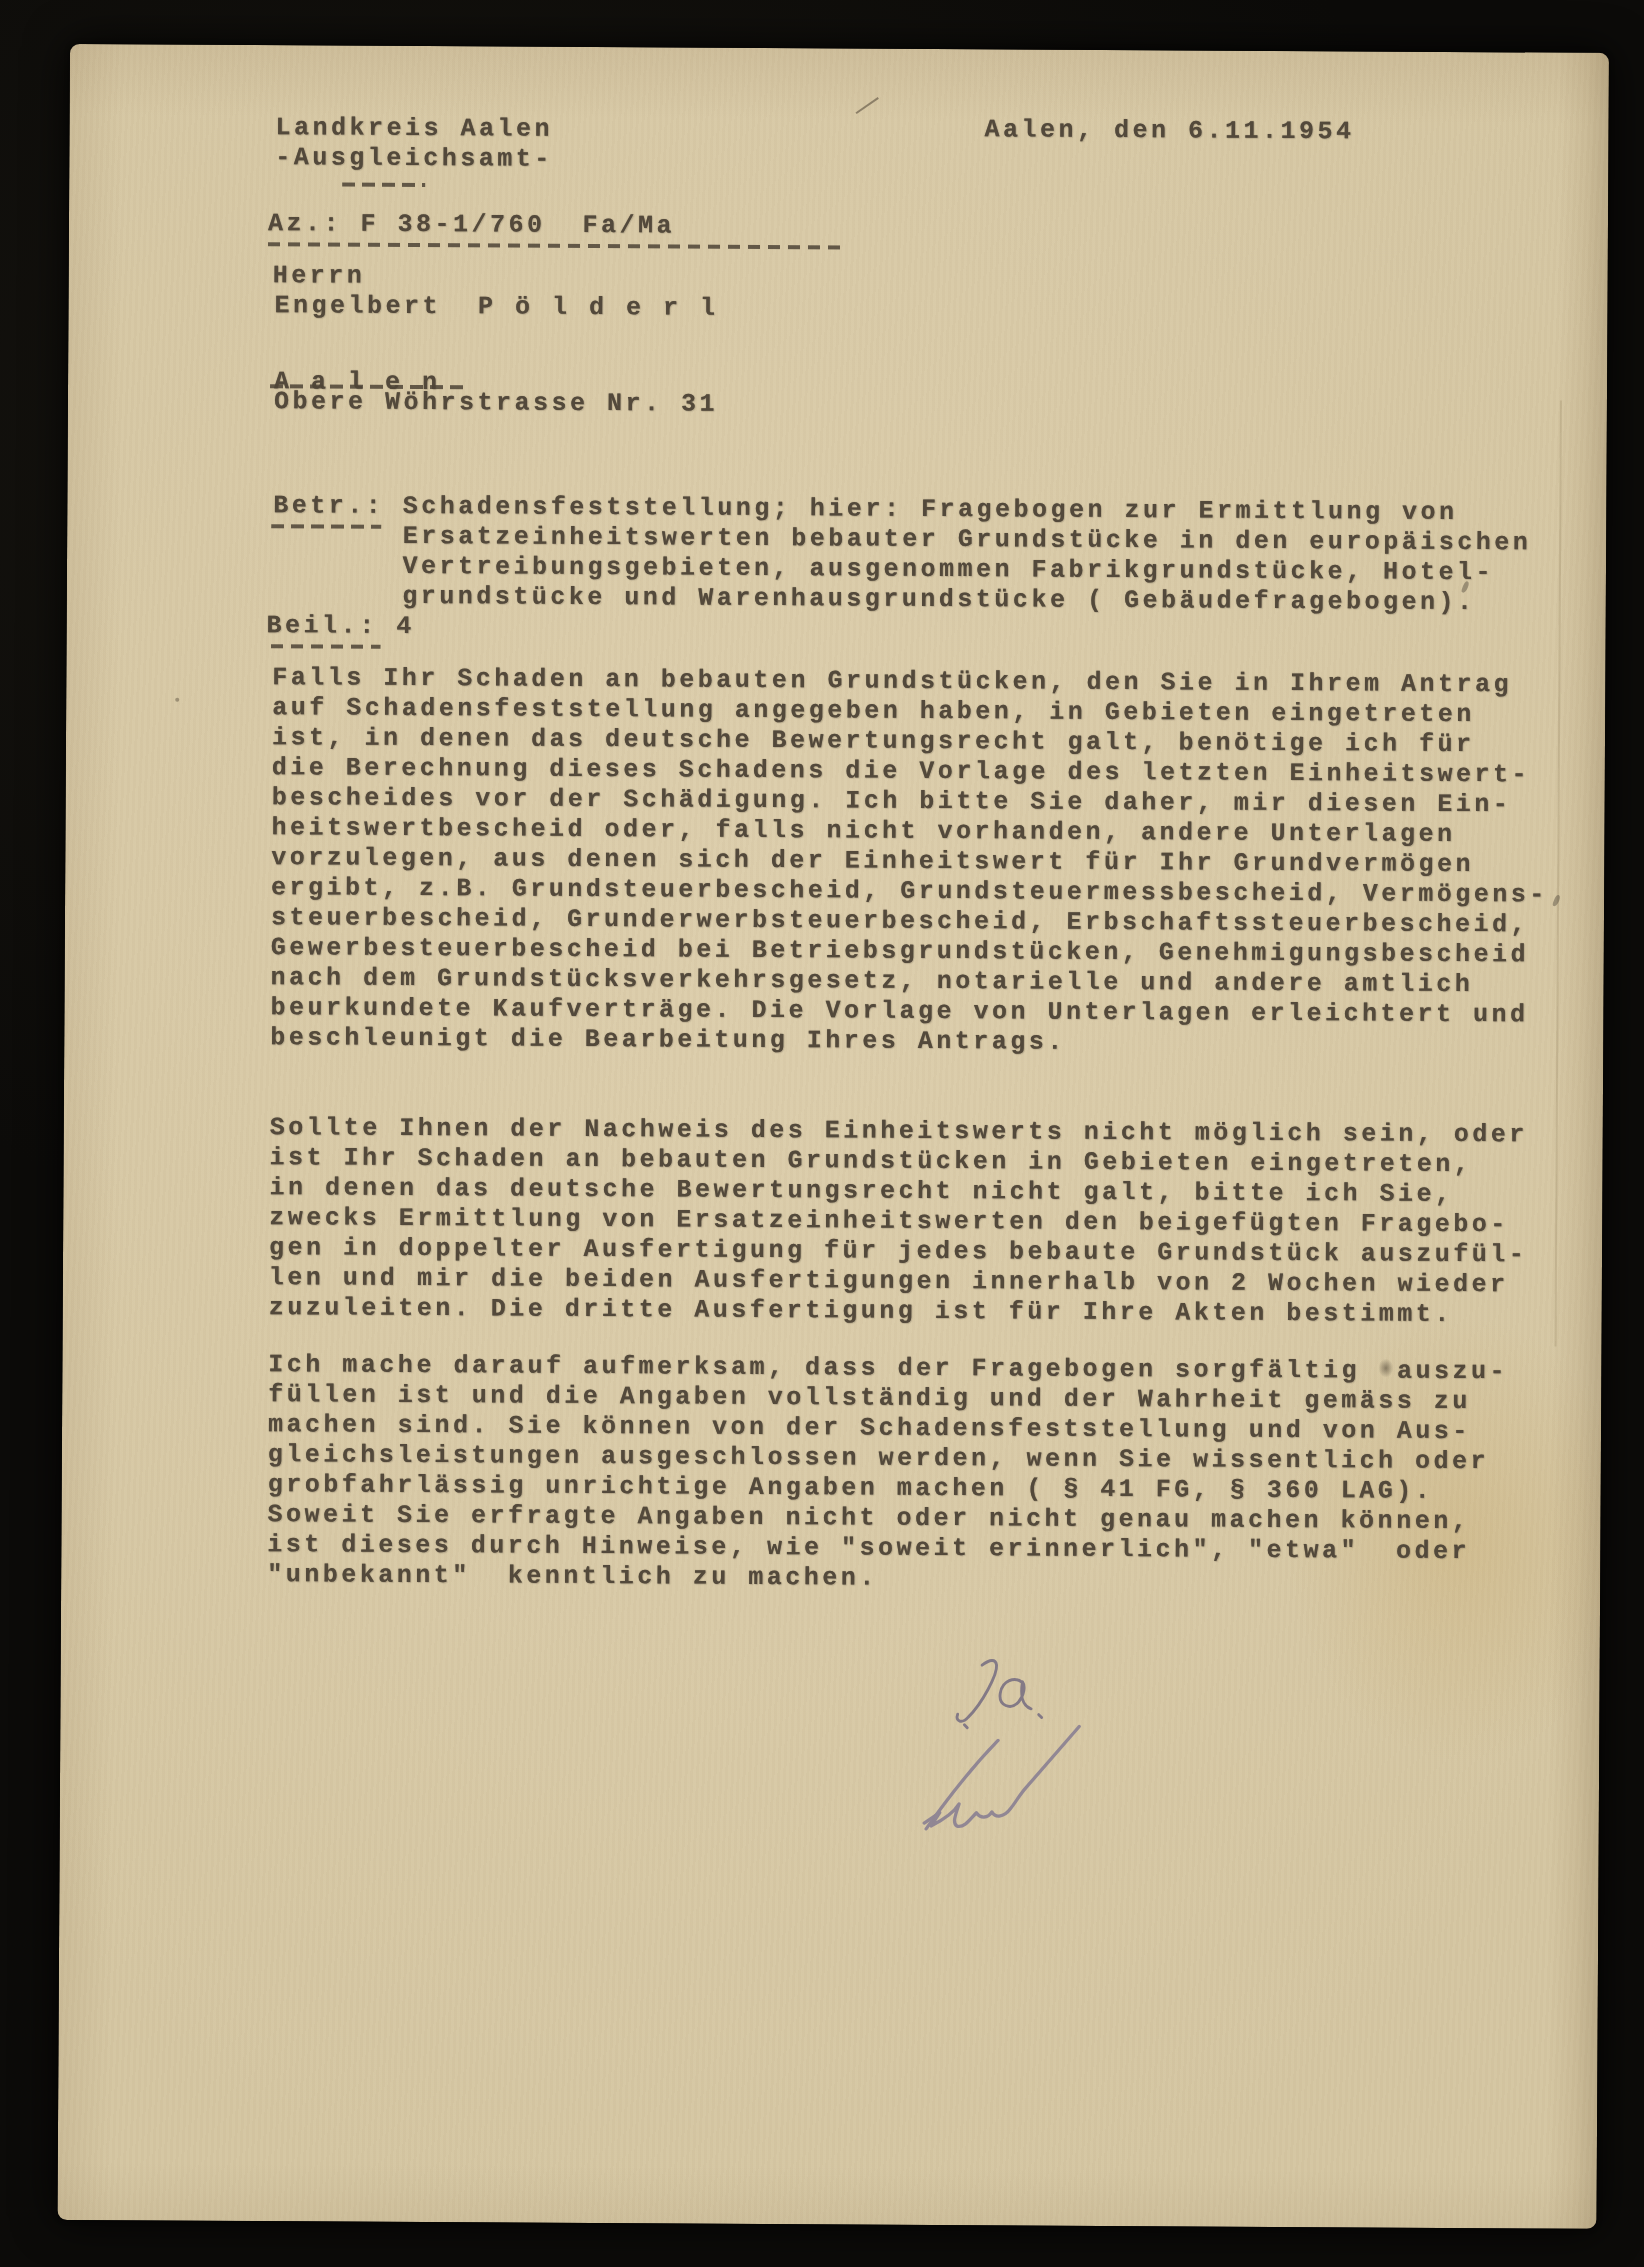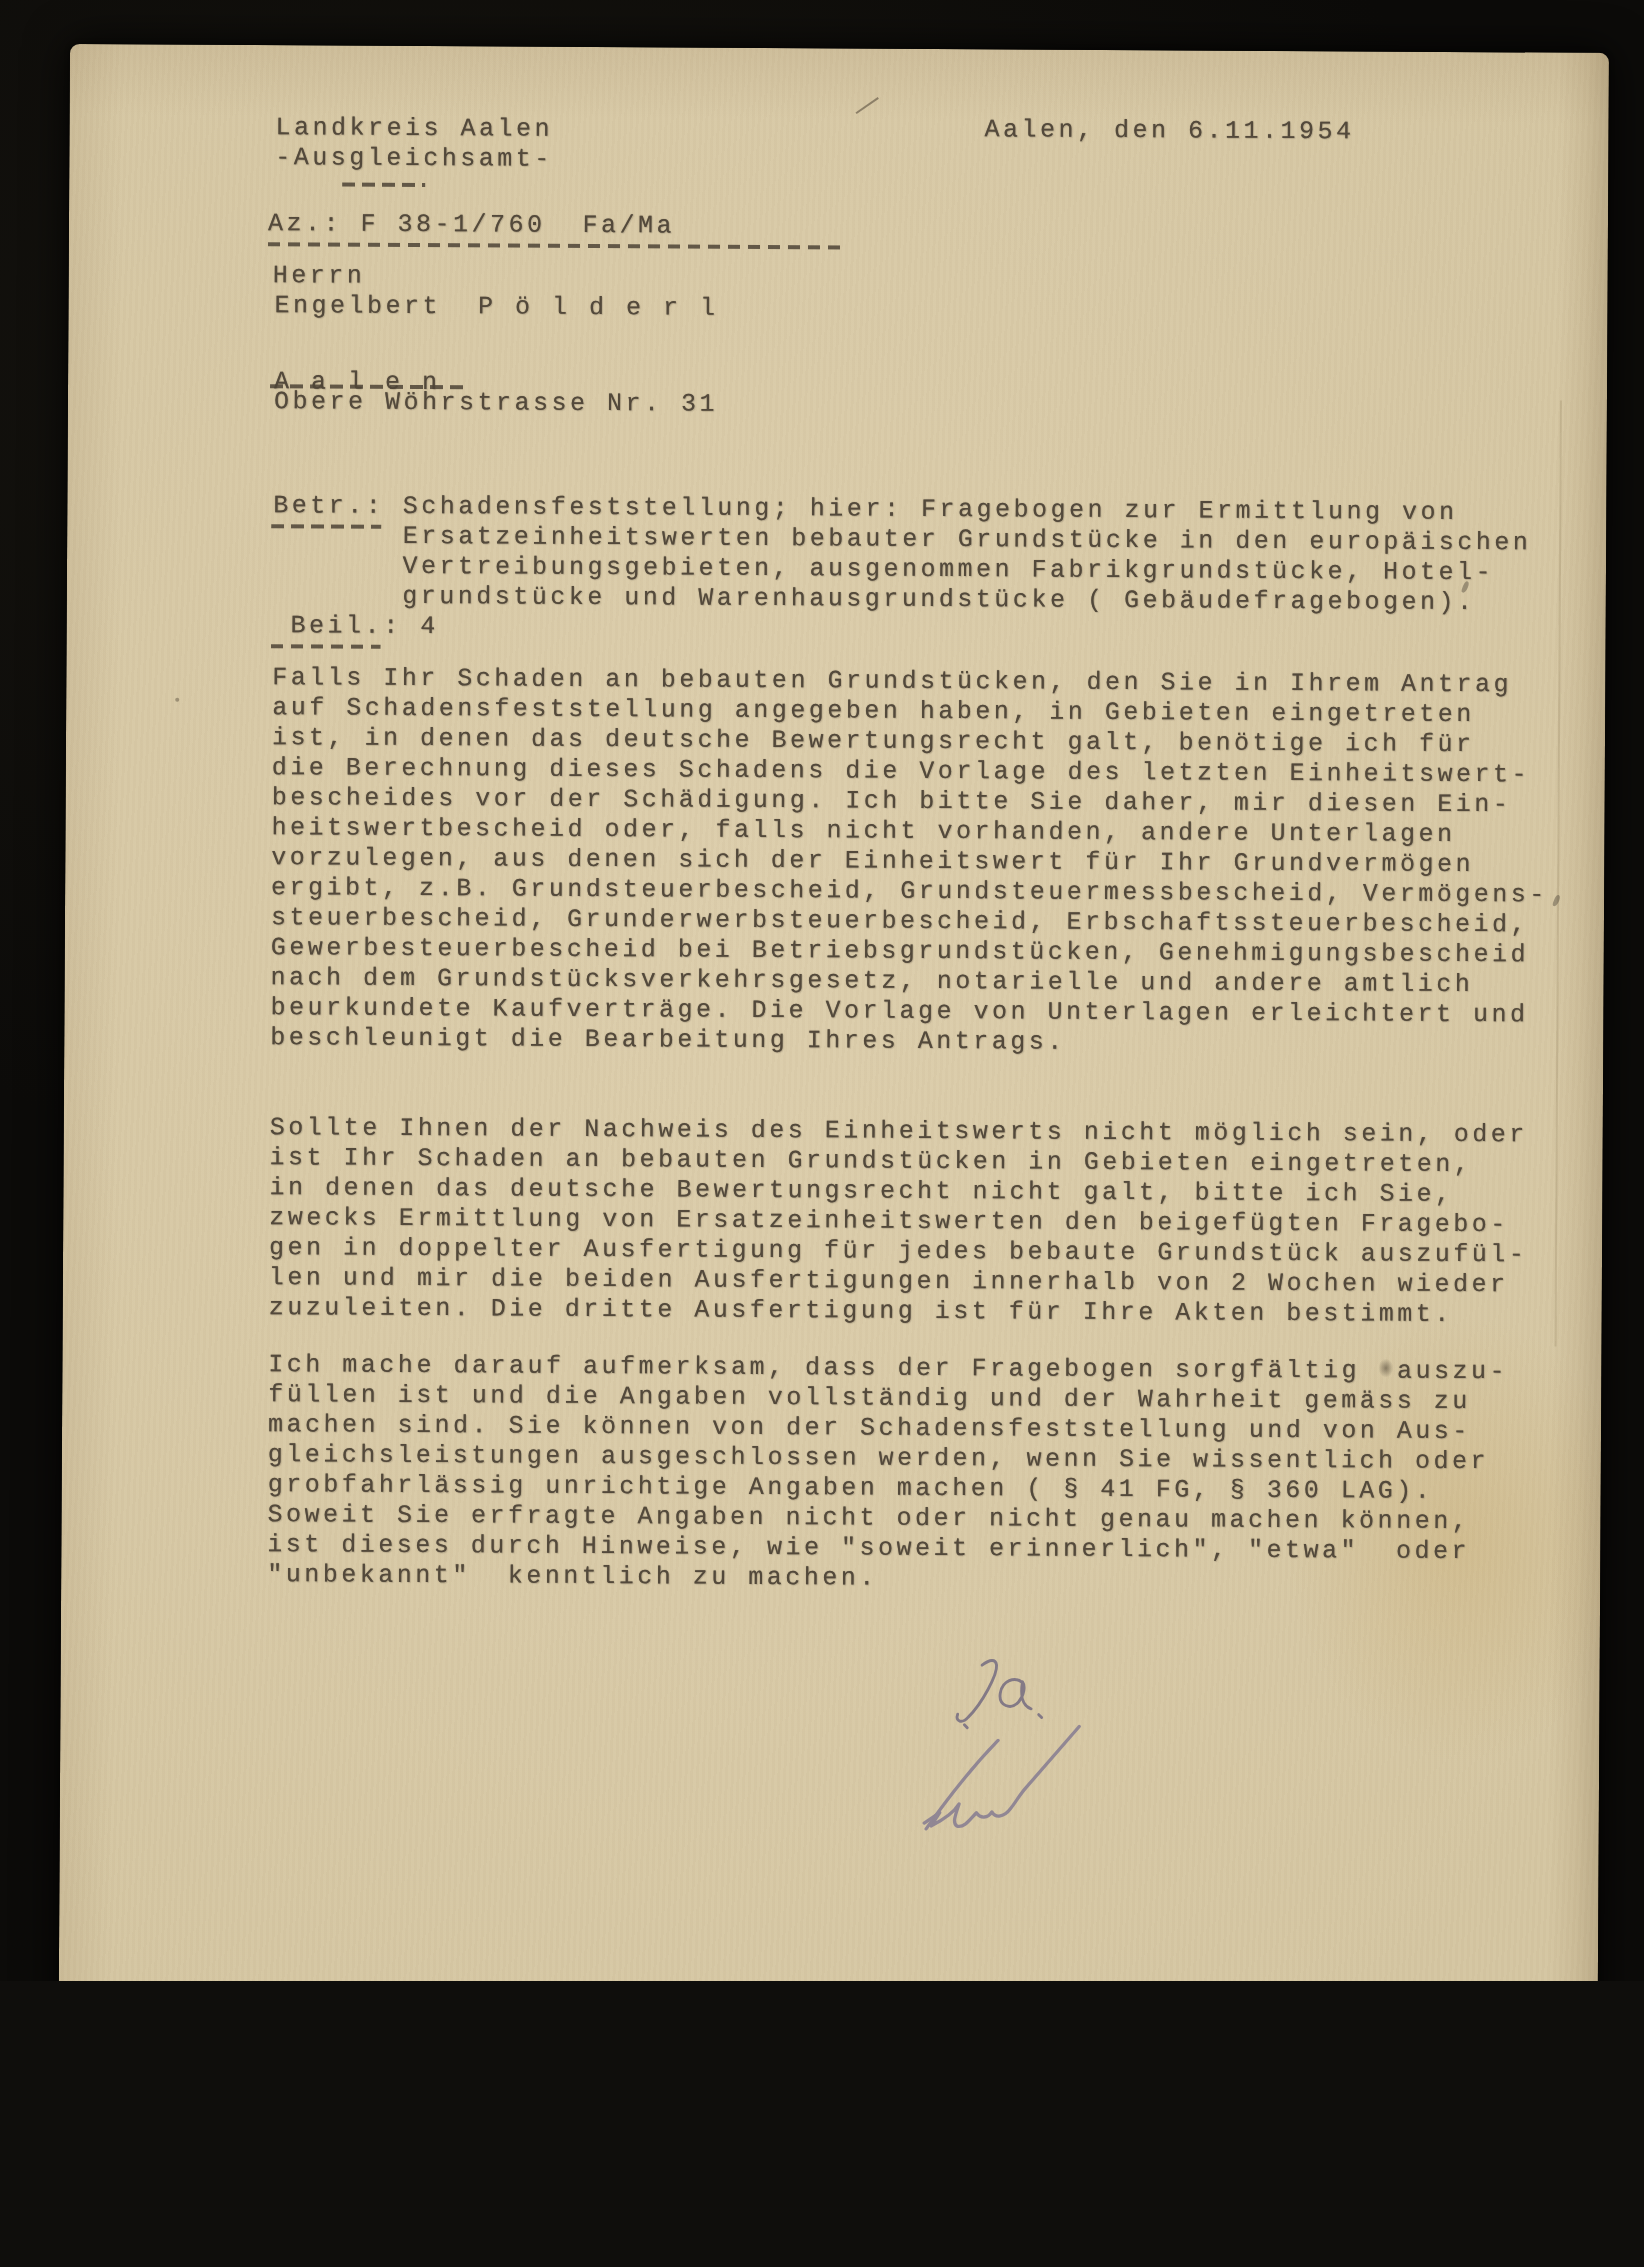--- a/index.html
+++ b/index.html
@@ -1,17 +1,17 @@
 <!DOCTYPE html>
 <html><head>
 <meta charset="utf-8">
 <style>
   html,body{margin:0;padding:0;background:#0f0e0c;}
-  .stage{position:relative;width:1644px;height:1981px;overflow:hidden;
-         background:radial-gradient(1352px 1062px at 30% 20%, #16140f, #0c0b09 75%);}
+  .stage{position:relative;width:1644px;height:2267px;overflow:hidden;
+         background:radial-gradient(1352px 1062px at 30% 20%, #16140f, #0c0b09 75%);font-weight:bold;}
   .paper{position:absolute;left:70px;top:44px;width:1539px;height:2176px;
          border-radius:9.7px;
          transform:rotate(0.33deg);transform-origin:top left;
          box-shadow:0 0 44px rgba(0,0,0,.85), 0 0 5.8px rgba(0,0,0,.6);
          background:
            radial-gradient(251px 319px at 1400px 1487px, rgba(187,146,66,.20), transparent 70%),
            linear-gradient(90deg, rgba(120,95,60,.10) 0, rgba(120,95,60,0) 53px),
            linear-gradient(180deg, rgba(130,100,65,.11) 0, rgba(130,100,65,0) 72px),
            linear-gradient(0deg, rgba(120,95,60,.08) 0, rgba(120,95,60,0) 58px),
            repeating-linear-gradient(92deg, rgba(60,45,25,.018) 0 2.9px, rgba(255,255,255,.012) 2.9px 5.8px),
@@ -57,21 +57,21 @@
     <div class="typed" style="left:206px;top:246px;">Engelbert  P ö l d e r l</div>
     <div class="typed" style="left:206px;top:322px;">A a l e n</div>
     <div class="tw-line" style="left:202px;top:339px;width:198px;"></div>
     <div class="typed" style="left:206px;top:342px;">Obere Wöhrstrasse Nr. 31</div>
 
     <div class="typed" style="left:206px;top:446px;">Betr.: Schadensfeststellung; hier: Fragebogen zur Ermittlung von
        Ersatzeinheitswerten bebauter Grundstücke in den europäischen
        Vertreibungsgebieten, ausgenommen Fabrikgrundstücke, Hotel-
        grundstücke und Warenhausgrundstücke ( Gebäudefragebogen).</div>
     <div class="tw-line" style="left:204px;top:479px;width:110px;"></div>
-    <div class="typed" style="left:224px;top:566px;text-align:right;">Beil.: 4</div>
+    <div class="typed" style="left:200px;top:566px;text-align:right;">Beil.: 4</div>
     <div class="tw-line" style="left:204px;top:599px;width:110px;"></div>
 
     <div class="typed" style="left:206px;top:618px;">Falls Ihr Schaden an bebauten Grundstücken, den Sie in Ihrem Antrag
 auf Schadensfeststellung angegeben haben, in Gebieten eingetreten
 ist, in denen das deutsche Bewertungsrecht galt, benötige ich für
 die Berechnung dieses Schadens die Vorlage des letzten Einheitswert-
 bescheides vor der Schädigung. Ich bitte Sie daher, mir diesen Ein-
 heitswertbescheid oder, falls nicht vorhanden, andere Unterlagen
 vorzulegen, aus denen sich der Einheitswert für Ihr Grundvermögen
 ergibt, z.B. Grundsteuerbescheid, Grundsteuermessbescheid, Vermögens-

